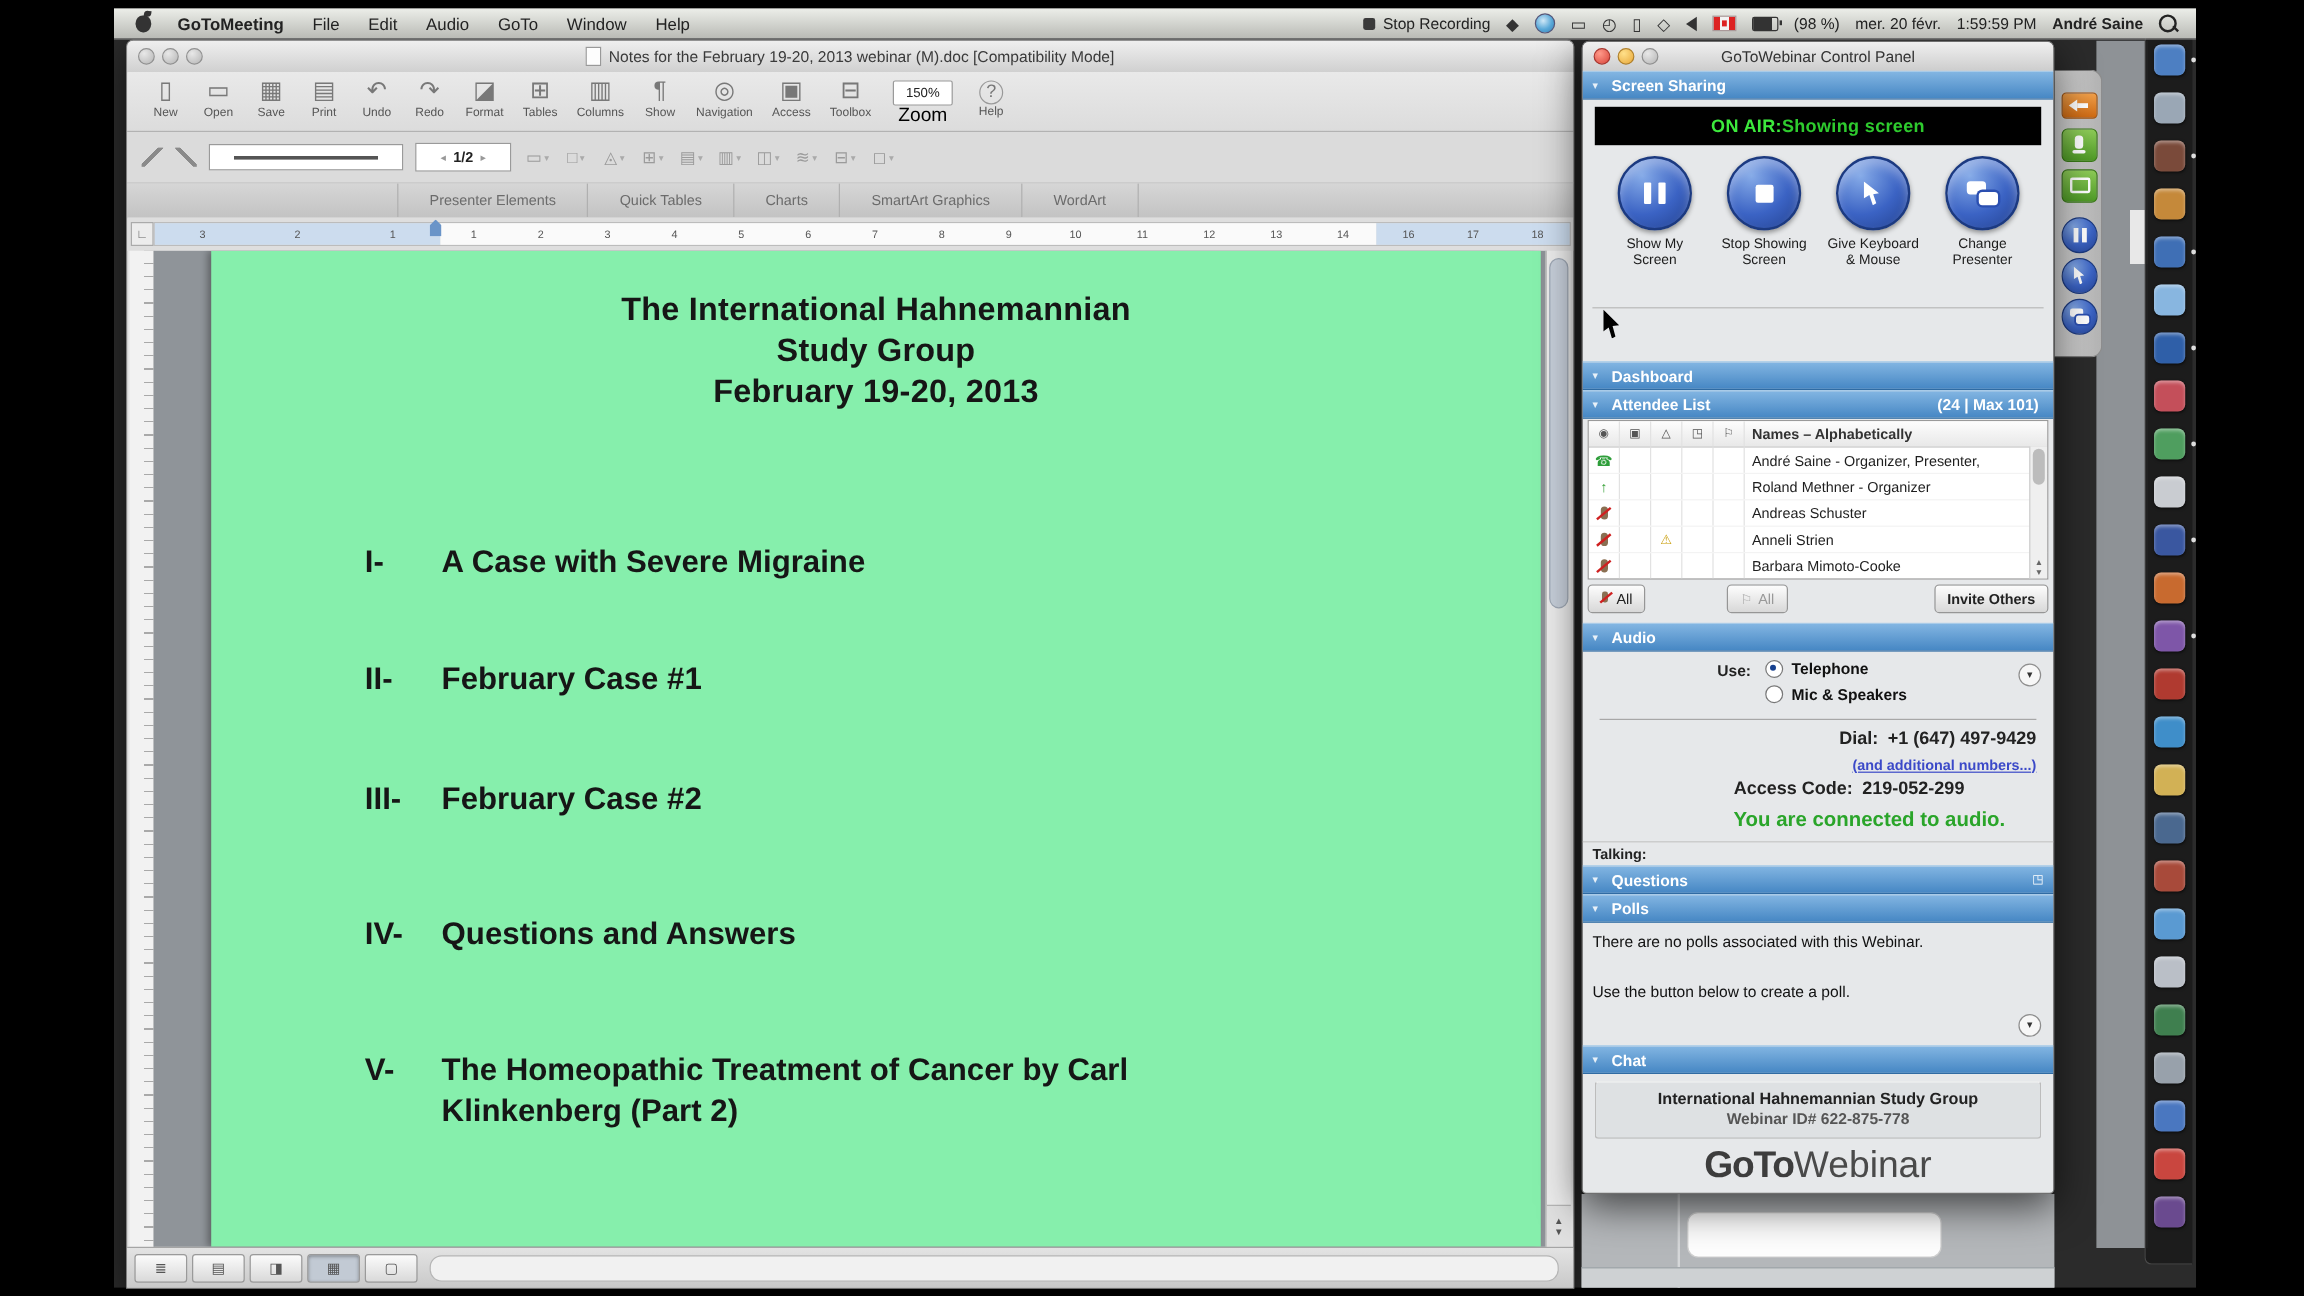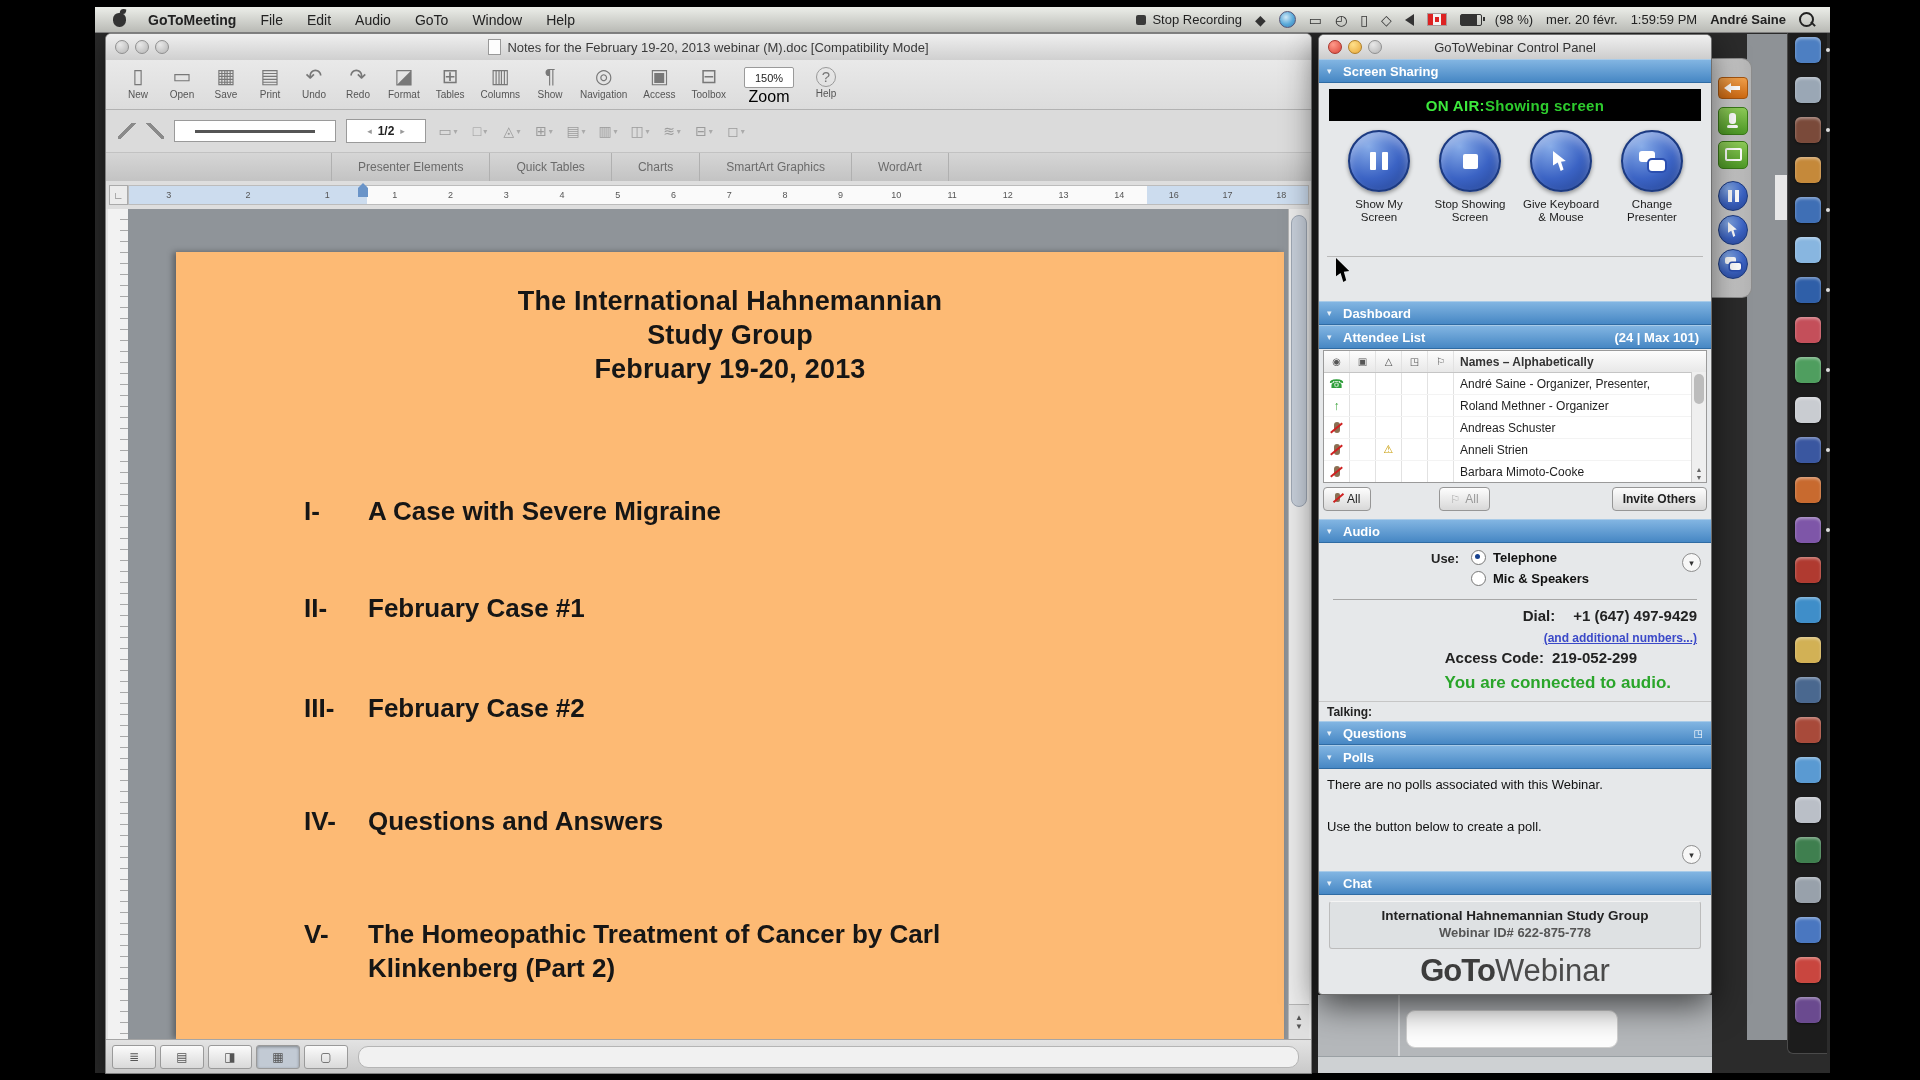--- a/index.html
+++ b/index.html
@@ -64,21 +64,21 @@
   .rseg{display:flex;align-items:center;}
   .rseg span{flex:1;text-align:center;}
   #rseg-left{width:238px;background:#ccdcee;}
   #rseg-main{width:780px;background:#fafafa;}
   #rseg-right{flex:1;background:#ccdcee;justify-content:space-between;}
   #indentmark{position:absolute;left:252px;top:2px;width:10px;height:14px;background:#6a94c8;clip-path:polygon(50% 0,100% 35%,100% 100%,0 100%,0 35%);}
   
   #vruler{position:absolute;left:2px;top:175px;width:20px;bottom:34px;background:#f2f2f2;border-right:1px solid #bbb;
     background-image:repeating-linear-gradient(180deg,transparent 0 10px,#a9a9a9 10px 11px);background-size:8px 100%;background-position:right;background-repeat:no-repeat;}
   #docarea{position:absolute;left:22px;top:175px;width:1161px;bottom:34px;background:#8f9499;overflow:hidden;}
-  #page{position:absolute;left:48px;top:0;width:1108px;bottom:0;background:#fdba74;box-shadow:-3px 0 6px rgba(0,0,0,.35);margin-top:43px;}
+  #page{position:absolute;left:48px;top:0;width:1108px;bottom:0;background:#86efac;box-shadow:-3px 0 6px rgba(0,0,0,.35);}
   #doctitle{position:absolute;left:0;right:0;top:32px;text-align:center;font-size:27px;font-weight:bold;color:#161616;line-height:34px;letter-spacing:.2px;}
   .docitem{position:absolute;left:128px;display:flex;font-size:26px;font-weight:bold;color:#161616;line-height:34px;}
   .docitem .num{width:64px;}
   .docitem .txt{width:700px;}
   #vscroll{position:absolute;right:2px;top:175px;width:20px;bottom:34px;background:#ececec;border-left:1px solid #b5b5b5;}
   #vthumb{position:absolute;left:2px;right:2px;top:6px;height:290px;background:#c7cfda;border:1px solid #9fa8b5;border-radius:8px;}
   #varrows{position:absolute;left:0;right:0;bottom:0;height:34px;border-top:1px solid #b5b5b5;background:#e0e0e0;font-size:8px;color:#555;display:flex;flex-direction:column;align-items:center;justify-content:center;line-height:9px;}
   
   #w-bottom{position:absolute;left:0;right:0;bottom:0;height:34px;background:linear-gradient(#e3e3e3,#c9c9c9);border-top:1px solid #a5a5a5;display:flex;align-items:center;padding:0 6px;gap:4px;box-sizing:border-box;border-radius:0;}
   .viewbtn{width:42px;height:22px;background:linear-gradient(#fbfbfb,#d9d9d9);border:1px solid #9a9a9a;border-radius:3px;font-size:12px;color:#555;display:flex;align-items:center;justify-content:center;}
@@ -143,21 +143,21 @@
   .minimic::after{content:"";position:absolute;left:-2px;top:4px;width:13px;height:2px;background:#cf2020;transform:rotate(-40deg);}
   #hdr-audio{top:484px;}
   #audiobody{position:absolute;left:0;top:508px;right:0;height:158px;font-size:13px;}
   #uselabel{position:absolute;left:112px;top:8px;font-weight:bold;}
   .radiorow{position:absolute;left:152px;display:flex;align-items:center;gap:7px;font-weight:bold;color:#111;}
   .radio{width:13px;height:13px;border-radius:50%;border:1.5px solid #777;background:#fff;position:relative;}
   .radio.on::after{content:"";position:absolute;left:3px;top:3px;width:5px;height:5px;border-radius:50%;background:#17418f;}
   .circbtn{width:17px;height:17px;border-radius:50%;background:#f7f7f7;border:1px solid #8e8e8e;color:#333;font-size:9px;display:flex;align-items:center;justify-content:center;}
   #audio-dd{position:absolute;right:10px;top:10px;}
   #audiodiv{position:absolute;left:14px;right:14px;top:56px;border-top:1px solid #a7a7a7;}
-  #dialrow{position:absolute;left:0;right:14px;top:64px;display:flex;justify-content:flex-end;gap:18px;font-size:15px;font-weight:bold;}
+  #dialrow{position:absolute;left:0;right:14px;top:64px;display:flex;justify-content:flex-end;gap:8px;font-size:15px;font-weight:bold;}
   #dialrow .lab{color:#222;}
   #addlink{position:absolute;right:14px;top:88px;font-size:12px;color:#3b49c8;text-decoration:underline;font-weight:600;}
   #accrow{position:absolute;left:0;right:74px;top:106px;display:flex;justify-content:flex-end;gap:8px;font-size:15px;font-weight:bold;}
   #connmsg{position:absolute;left:0;right:40px;top:130px;text-align:right;font-size:17px;font-weight:bold;color:#2aa52a;}
   #talkrow{position:absolute;left:0;top:666px;right:0;height:20px;border-top:1px solid #c6c6c6;font-size:12px;font-weight:bold;color:#222;padding:3px 0 0 8px;box-sizing:border-box;}
   #hdr-q{top:686px;}
   #hdr-q .undock{position:absolute;right:8px;font-size:10px;color:#fff;}
   #hdr-polls{top:710px;}
   #pollsbody{position:absolute;left:0;top:734px;right:0;height:102px;font-size:13px;color:#111;}
   #polls1{position:absolute;left:8px;top:8px;}

